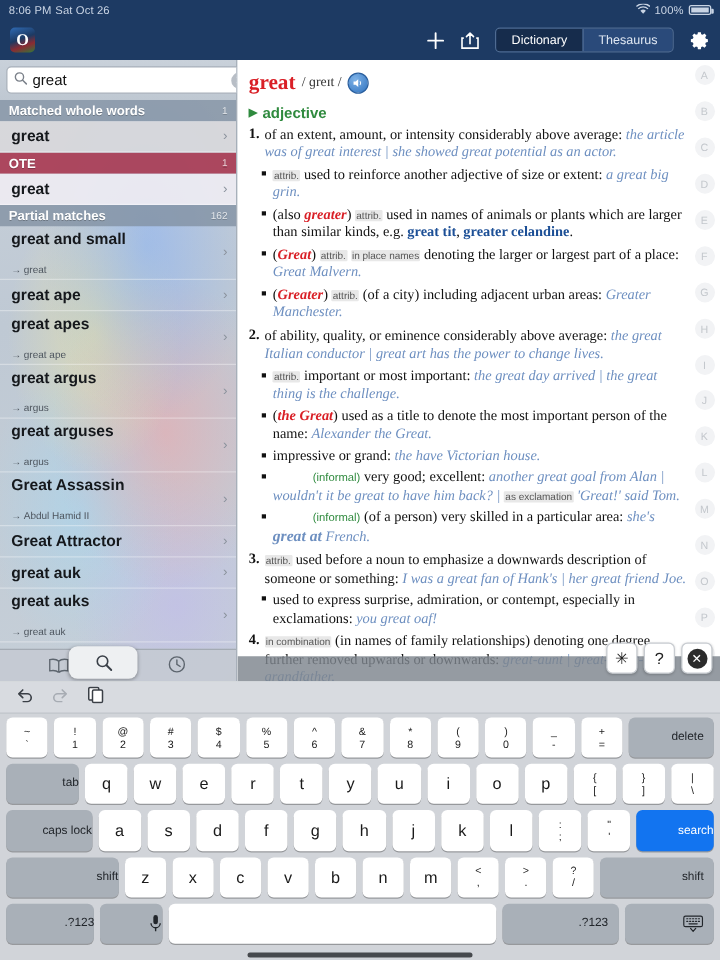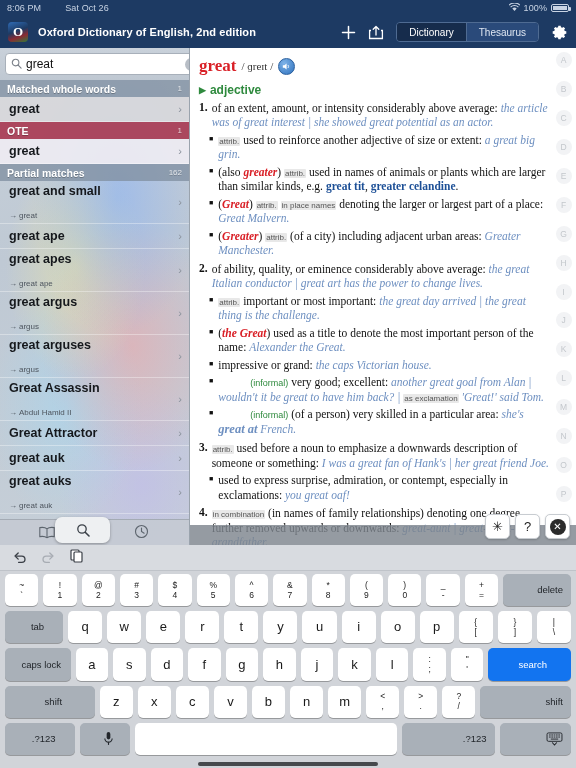--- a/index.html
+++ b/index.html
@@ -10,21 +10,21 @@
     -webkit-font-smoothing:antialiased;
   }
   #app { position:relative; width:576px; height:768px; overflow:hidden; }
 
   
   .statusbar {
     height:16px; background:#1d3a63; color:#c9d4e4;
     display:flex; align-items:center; padding:0 7px;
     font-size:9px; letter-spacing:.1px;
   }
-  .sb-left { display:flex; gap:24px; }
+  .sb-left { display:flex; gap:3px; }
   .sb-right { margin-left:auto; display:flex; align-items:center; gap:4px; }
   .wifi-ic { font-size:9px; }
   .batt {
     width:18px; height:8px; border:1px solid #c9d4e4; border-radius:2px;
     position:relative; display:inline-block;
   }
   .batt::after{content:"";position:absolute;right:-3px;top:2px;width:2px;height:4px;background:#c9d4e4;border-radius:0 1px 1px 0;}
   .batt i{position:absolute;left:1px;top:1px;bottom:1px;width:14px;background:#c9d4e4;display:block;}
 
   
@@ -194,23 +194,23 @@
   .kbrow { display:flex; gap:5px; padding:0 3px; height:100%; }
   .key {
     background:#fff; border-radius:5px; flex:1;
     display:flex; flex-direction:column; align-items:center; justify-content:center;
     font-size:13px; color:#1a1a1a; box-shadow:0 1px 0 rgba(0,0,0,.28);
     font-family:"Liberation Sans",sans-serif; line-height:1.05;
   }
   .key .up { font-size:8.5px; }
   .key .lo { font-size:8.5px; }
   .key.dual { gap:1px; }
-  .key.mod { background:#a9b0b8; color:#22262b; font-size:9.5px; align-items:center; justify-content:center; padding-left:7px;}
+  .key.mod { background:#a9b0b8; color:#22262b; font-size:9.5px; align-items:flex-end; justify-content:center; padding-left:7px;}
   .key.mod.right { align-items:flex-end; padding-right:8px; padding-left:0;}
-  .key.blue { background:#1274f0; color:#fff; font-size:9.5px; align-items:flex-end; padding-right:24px;}
+  .key.blue { background:#1274f0; color:#fff; font-size:9.5px; align-items:flex-end; padding-right:0;}
   .key.wide15 { flex:1.5; } .key.wide18{flex:1.8;} .key.wide2{flex:2;} .key.wide25{flex:2.5;}
   .key.space { flex:6.2; }
   .key.icononly{ font-size:13px; }
   .home-ind{height:9px;display:flex;align-items:center;justify-content:center;}
   .home-bar{width:180px;height:4px;border-radius:3px;background:#46494d;}
 </style>
 </head>
 <body>
 
 <div id="app">
@@ -232,21 +232,20 @@
       <span class="batt">
           <i></i>
         </span>
     </div>
   </div>
 
   <div class="topbar">
     <div class="app-logo">
       <span>O</span>
     </div>
-    <div class="app-title">Oxford Dictionary of English, 2nd edition</div>
     <div class="topbar-right">
       <span class="tb-icon">
         <svg width="15" height="15" viewBox="0 0 15 15">
             <path d="M7.5 1.5v12M1.5 7.5h12" stroke="#fff" stroke-width="1.5" stroke-linecap="round"></path>
           </svg>
       </span>
       <span class="tb-icon">
         <svg width="16" height="15" viewBox="0 0 16 15">
             <path d="M3 5.5H1.6v8h12.8v-8H13" stroke="#fff" stroke-width="1.3" fill="none"></path>
             <path d="M8 10V1.5M8 1.5 5.2 4.3M8 1.5l2.8 2.8" stroke="#fff" stroke-width="1.3" fill="none" stroke-linecap="round"></path>
@@ -519,21 +518,21 @@
         <span class="body"><span>(</span><span class="red-i">the Great</span><span>)</span>
           <span>used as a title to denote the most important person of the name:</span>
           <span class="ex">Alexander the Great.</span>
         </span>
       </div>
 
       <div class="sub-sense">
         <span class="sq">■</span>
         <span class="body">
           <span>impressive or grand:</span>
-          <span class="ex">the caps Victorian house.</span>
+          <span class="ex">the have Victorian house.</span>
         </span>
       </div>
 
       <div class="sub-sense">
         <span class="sq">■</span>
         <span class="body">
           <span class="lbl-g">(<span>informal</span>)</span>
           <span>very good; excellent:</span>
           <span class="ex">another great goal from Alan | wouldn't it be great to have him back?</span>
           <span class="ex">| </span><span class="lbl">as exclamation</span>

